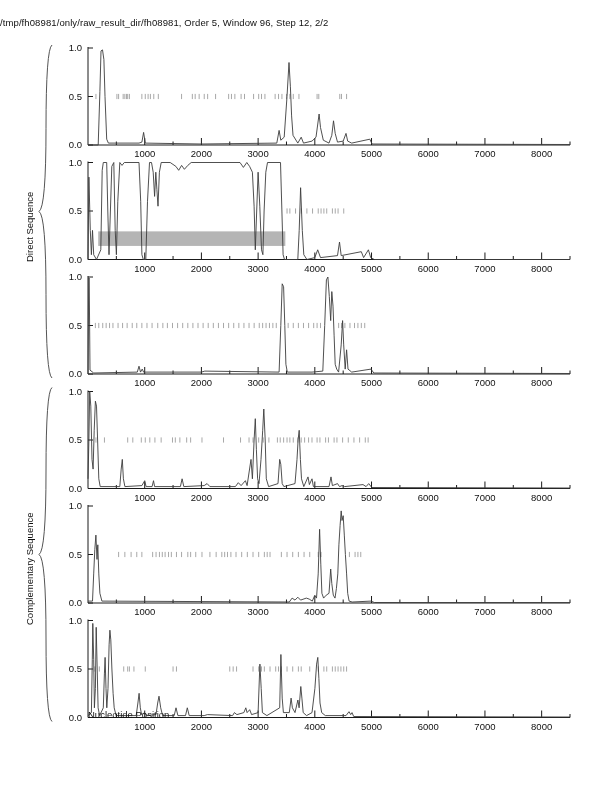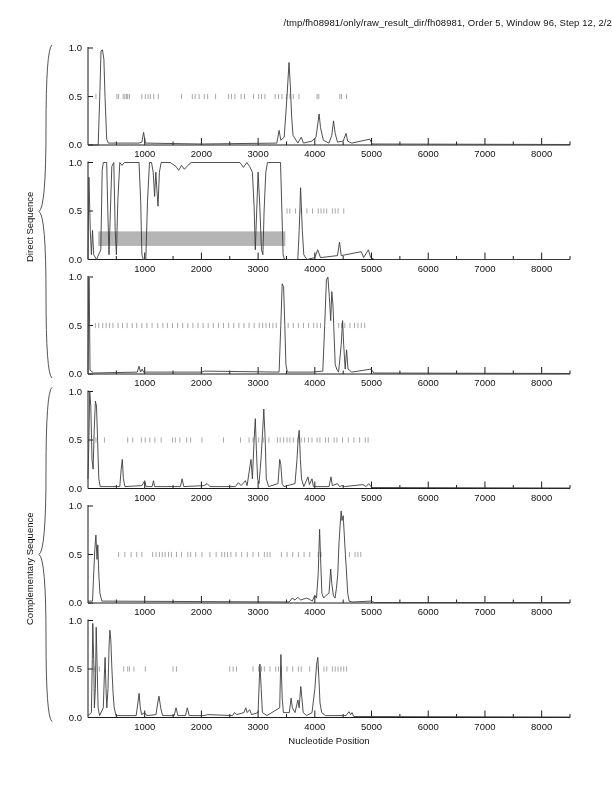--- a/index.html
+++ b/index.html
@@ -1,20 +1,20 @@
 <!DOCTYPE html>
 <html><head>
 <meta charset="utf-8">
 <style>
   html,body{margin:0;padding:0;background:#ffffff;}
   #page{position:relative;width:612px;height:792px;background:#ffffff;overflow:hidden;
         font-family:"Liberation Sans", sans-serif;color:#111;}
-  #chart-title{position:absolute;top:17px;left:0;width:612px;text-align:right;
+  #chart-title{position:absolute;top:17px;left:0;width:612px;text-align:left;
         font-size:9.5px;letter-spacing:0.1px;color:#111;}
-  #xaxis-label{position:absolute;top:735px;left:88px;width:482px;text-align:center;
+  #xaxis-label{position:absolute;top:709px;left:88px;width:482px;text-align:left;
         font-size:9.5px;color:#111;}
   .vlabel{position:absolute;font-size:9.5px;color:#111;white-space:nowrap;
         transform:rotate(-90deg);transform-origin:left top;}
   #label-direct{left:24px;top:262px;}
   #label-comp{left:24px;top:625px;}
   svg text{font-family:"Liberation Sans", sans-serif;fill:#111;}
 </style>
 </head>
 <body>
 

